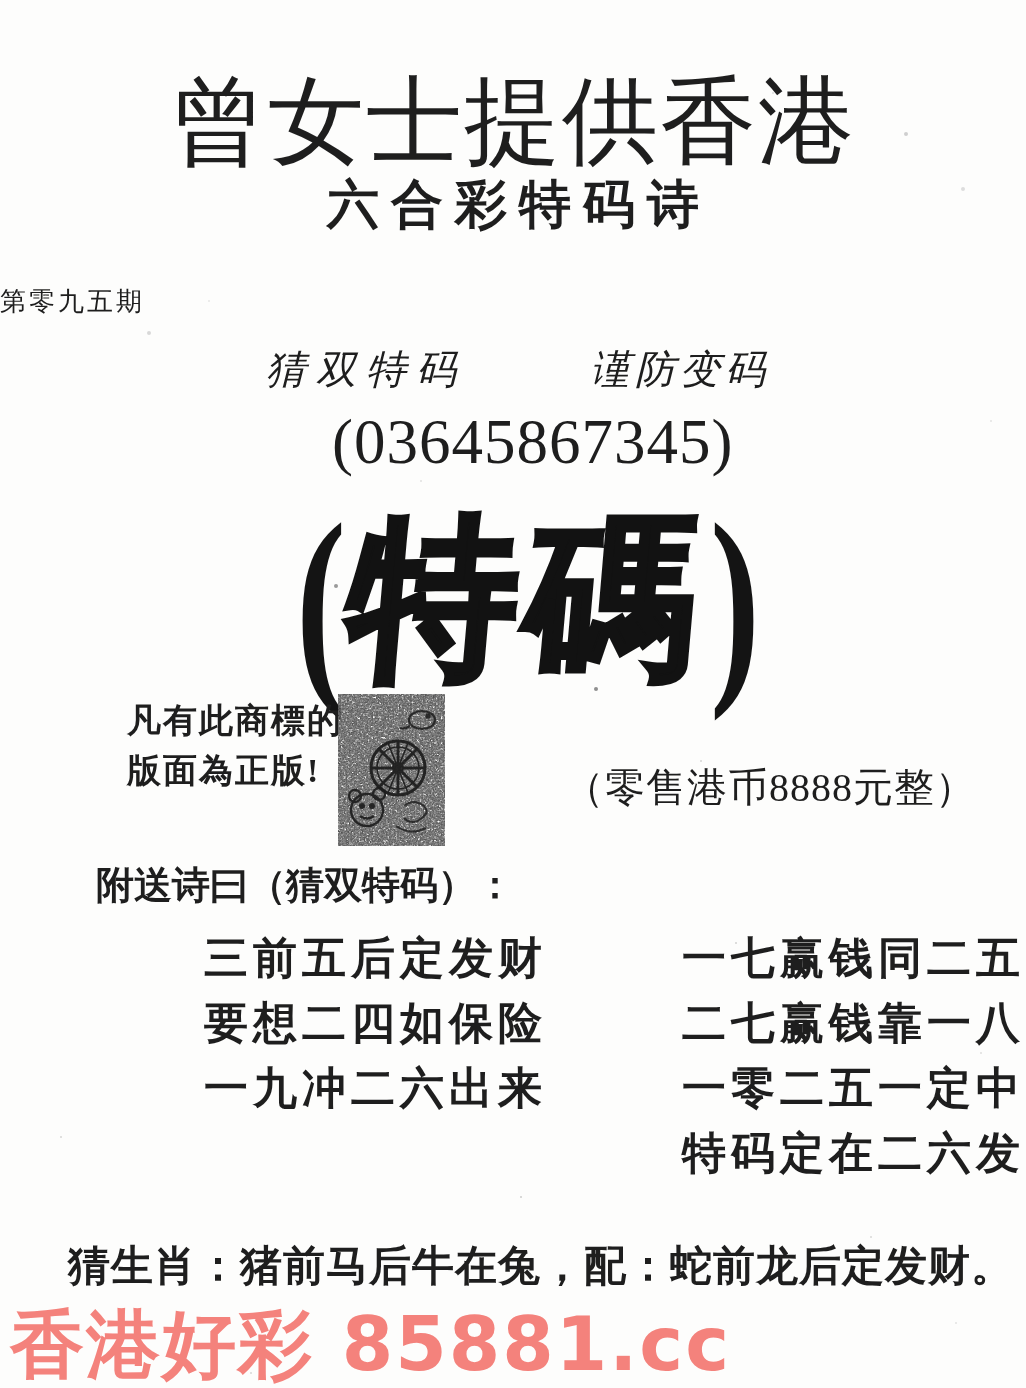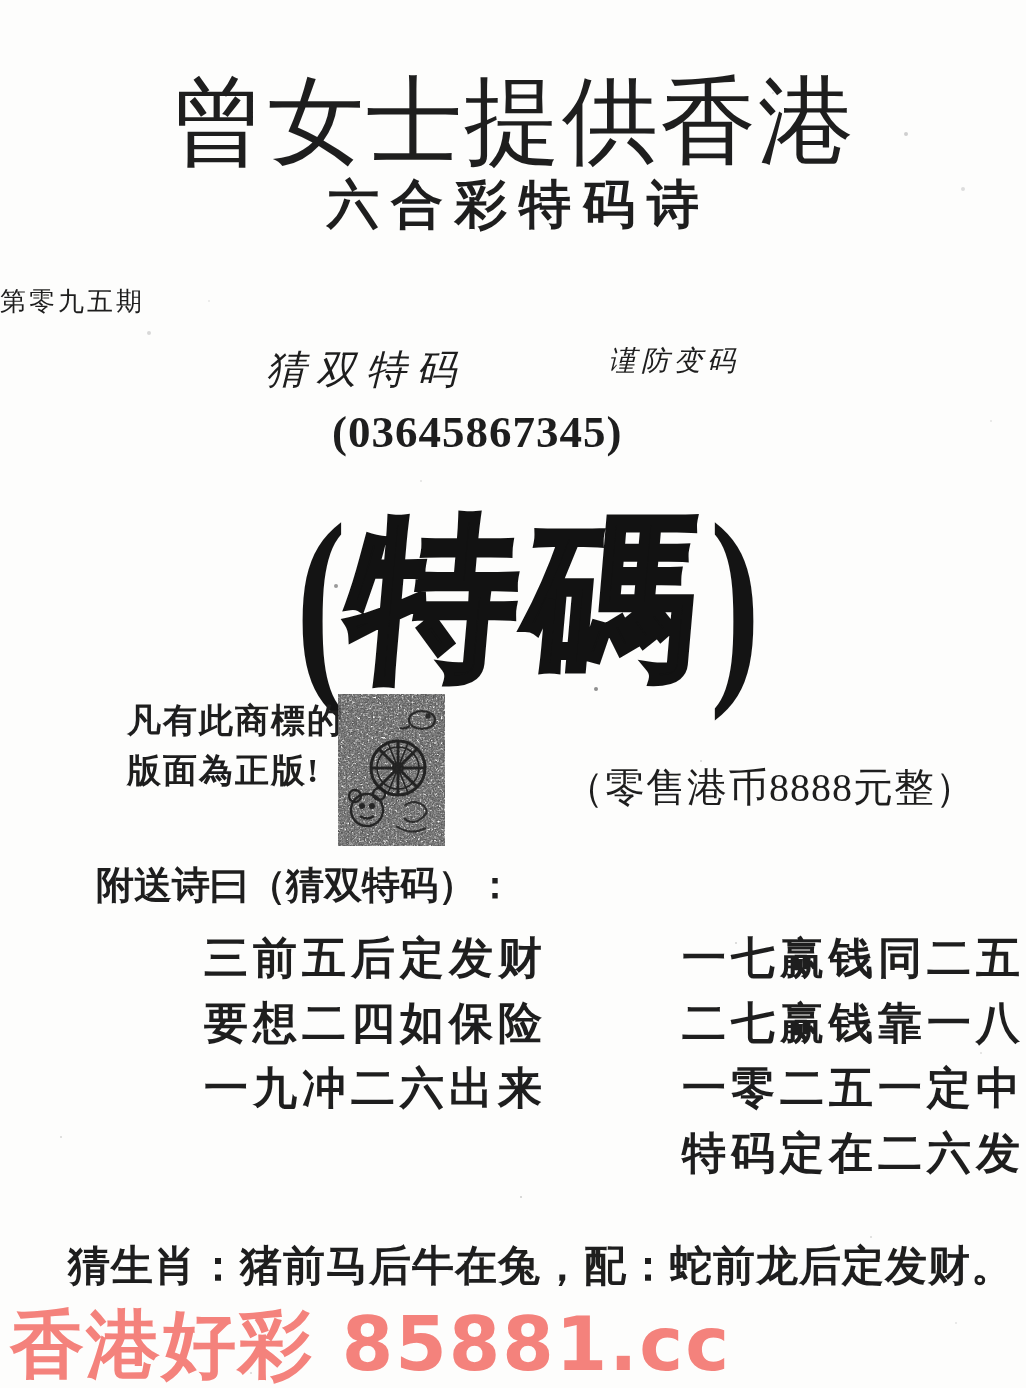--- a/index.html
+++ b/index.html
@@ -40,26 +40,26 @@
   }
   .issue{
     position:absolute;top:284px;left:0;width:956px;
     text-align:left;font-size:26px;letter-spacing:3px;font-weight:500;
   }
   .note-left{
     position:absolute;top:342px;left:266px;
     font-size:40px;letter-spacing:10px;font-style:italic;
   }
   .note-right{
-    position:absolute;top:342px;left:608px;
-    font-size:28px;letter-spacing:5px;font-style:italic;
+    position:absolute;top:342px;left:590px;
+    font-size:40px;letter-spacing:5px;font-style:italic;
   }
   .serial{
     position:absolute;top:406px;left:332px;
-    font-size:45px;letter-spacing:1px;font-weight:700;
+    font-size:63px;letter-spacing:1px;font-weight:400;
   }
 
   .feature{
     position:absolute;top:492px;left:28px;width:1000px;height:215px;
     display:flex;justify-content:center;align-items:center;gap:4px;
   }
   .feature .paren{
     font-size:150px;font-weight:600;line-height:1;
     transform:scaleY(1.45);
     color:#141414;

